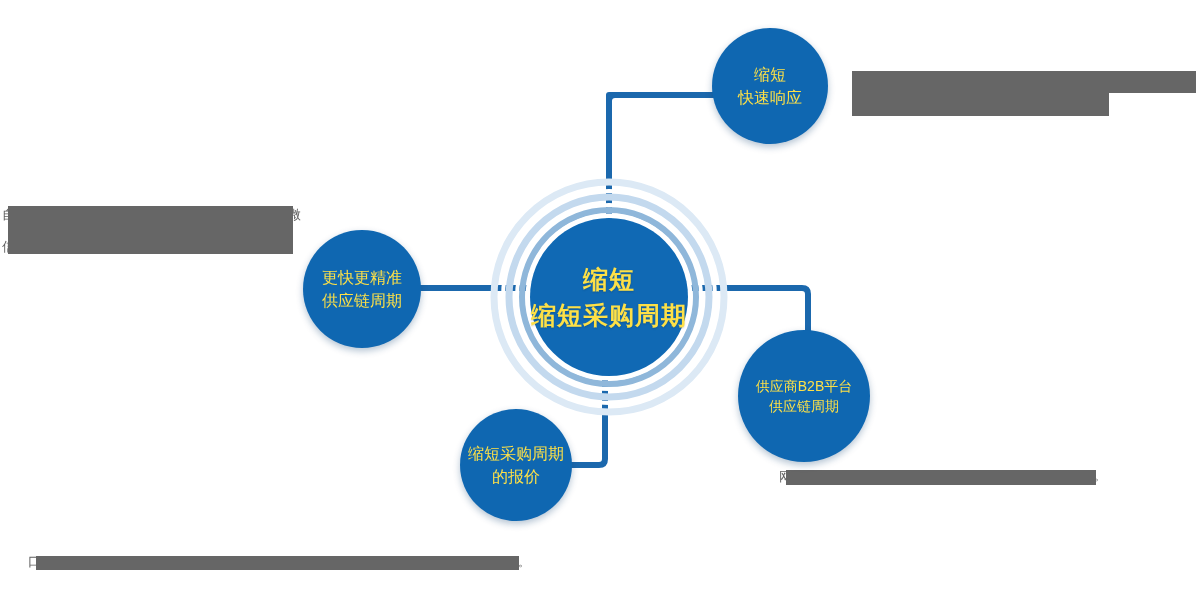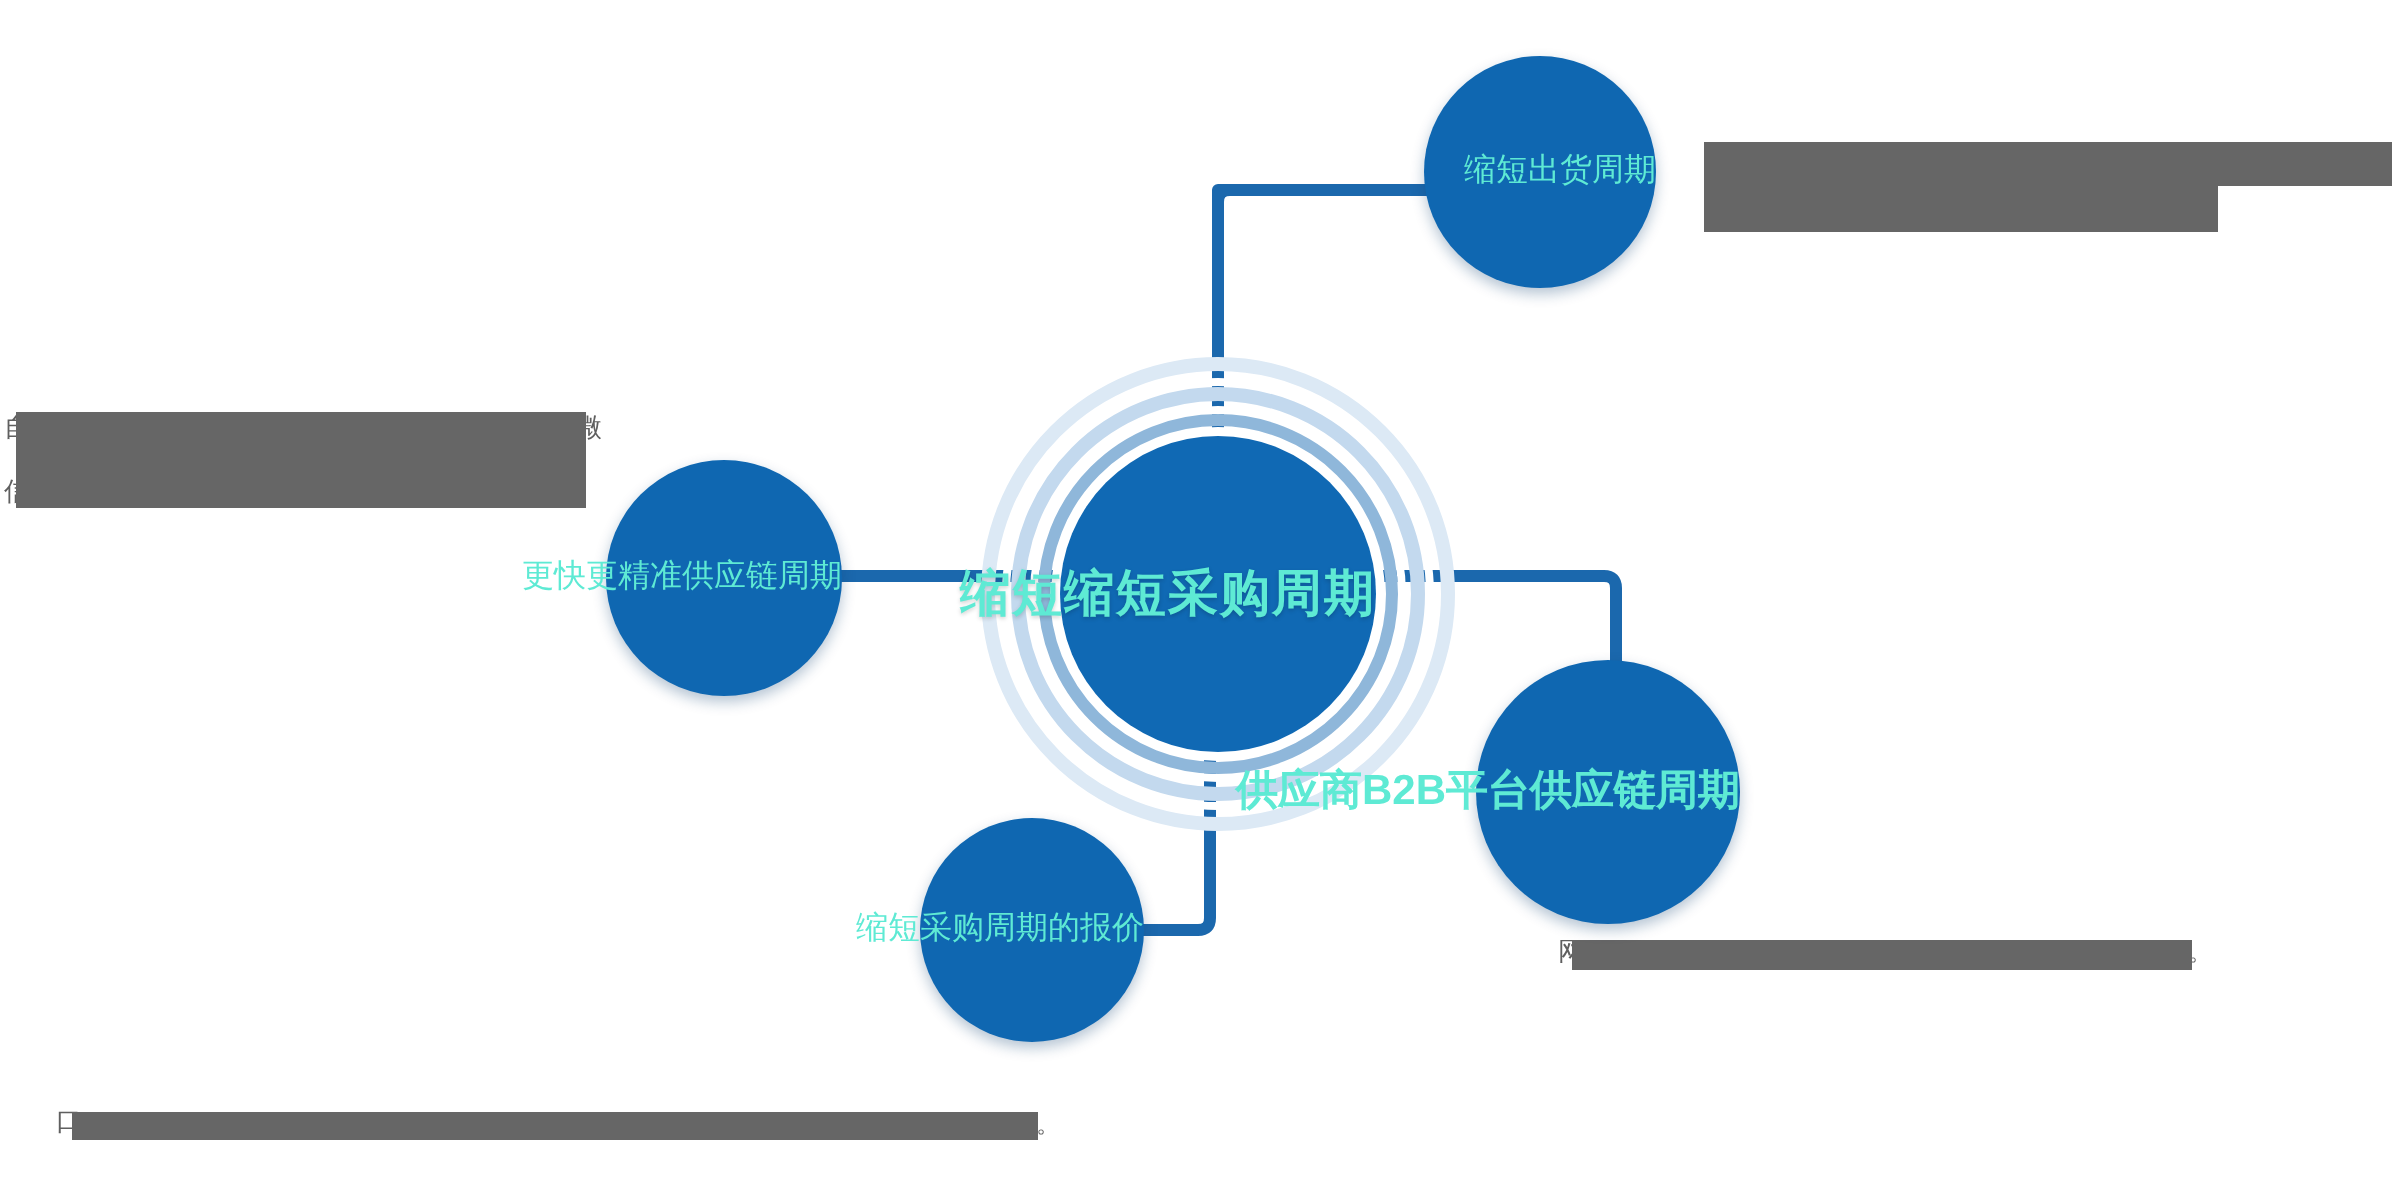--- a/index.html
+++ b/index.html
@@ -23,23 +23,24 @@
     top: 0;
     width: 1200px;
     height: 592px;
   }
 
   
   .node {
     position: absolute;
     border-radius: 50%;
     display: flex;
+    flex-direction: column;
     align-items: center;
-    justify-content: flex-end;
-    color: #5eead4;
+    justify-content: center;
+    color: #fde047;
     text-align: center;
     box-sizing: border-box;
   }
   .node .line {
     display: block;
     white-space: nowrap;
     line-height: 1.45;
   }
 
   
@@ -67,21 +68,21 @@
   .satellite .line {
     font-size: 16px;
     font-weight: normal;
   }
 
   #node-top      { left: 712px; top: 28px;  width: 116px; height: 116px; }
   #node-left     { left: 303px; top: 230px; width: 118px; height: 118px; }
   #node-right    { left: 738px; top: 330px; width: 132px; height: 132px; }
   #node-bottom   { left: 460px; top: 409px; width: 112px; height: 112px; }
 
-  #node-right .line { font-size: 21px; font-weight: bold; }
+  #node-right .line { font-size: 14px; }
 
   
   .redaction {
     position: absolute;
     background: #666666;
     z-index: 3;
   }
 
   
   .glyph-frag {
@@ -122,21 +123,21 @@
     </g>
   </svg>
 
   <div class="node" id="hub-node">
     <span class="line">缩短</span>
     <span class="line">缩短采购周期</span>
   </div>
 
   <div class="node satellite" id="node-top">
     <span class="line">缩短</span>
-    <span class="line">出货周期</span>
+    <span class="line">快速响应</span>
   </div>
 
   <div class="node satellite" id="node-left">
     <span class="line">更快更精准</span>
     <span class="line">供应链周期</span>
   </div>
 
   <div class="node satellite" id="node-right">
     <span class="line">供应商B2B平台</span>
     <span class="line">供应链周期</span>

